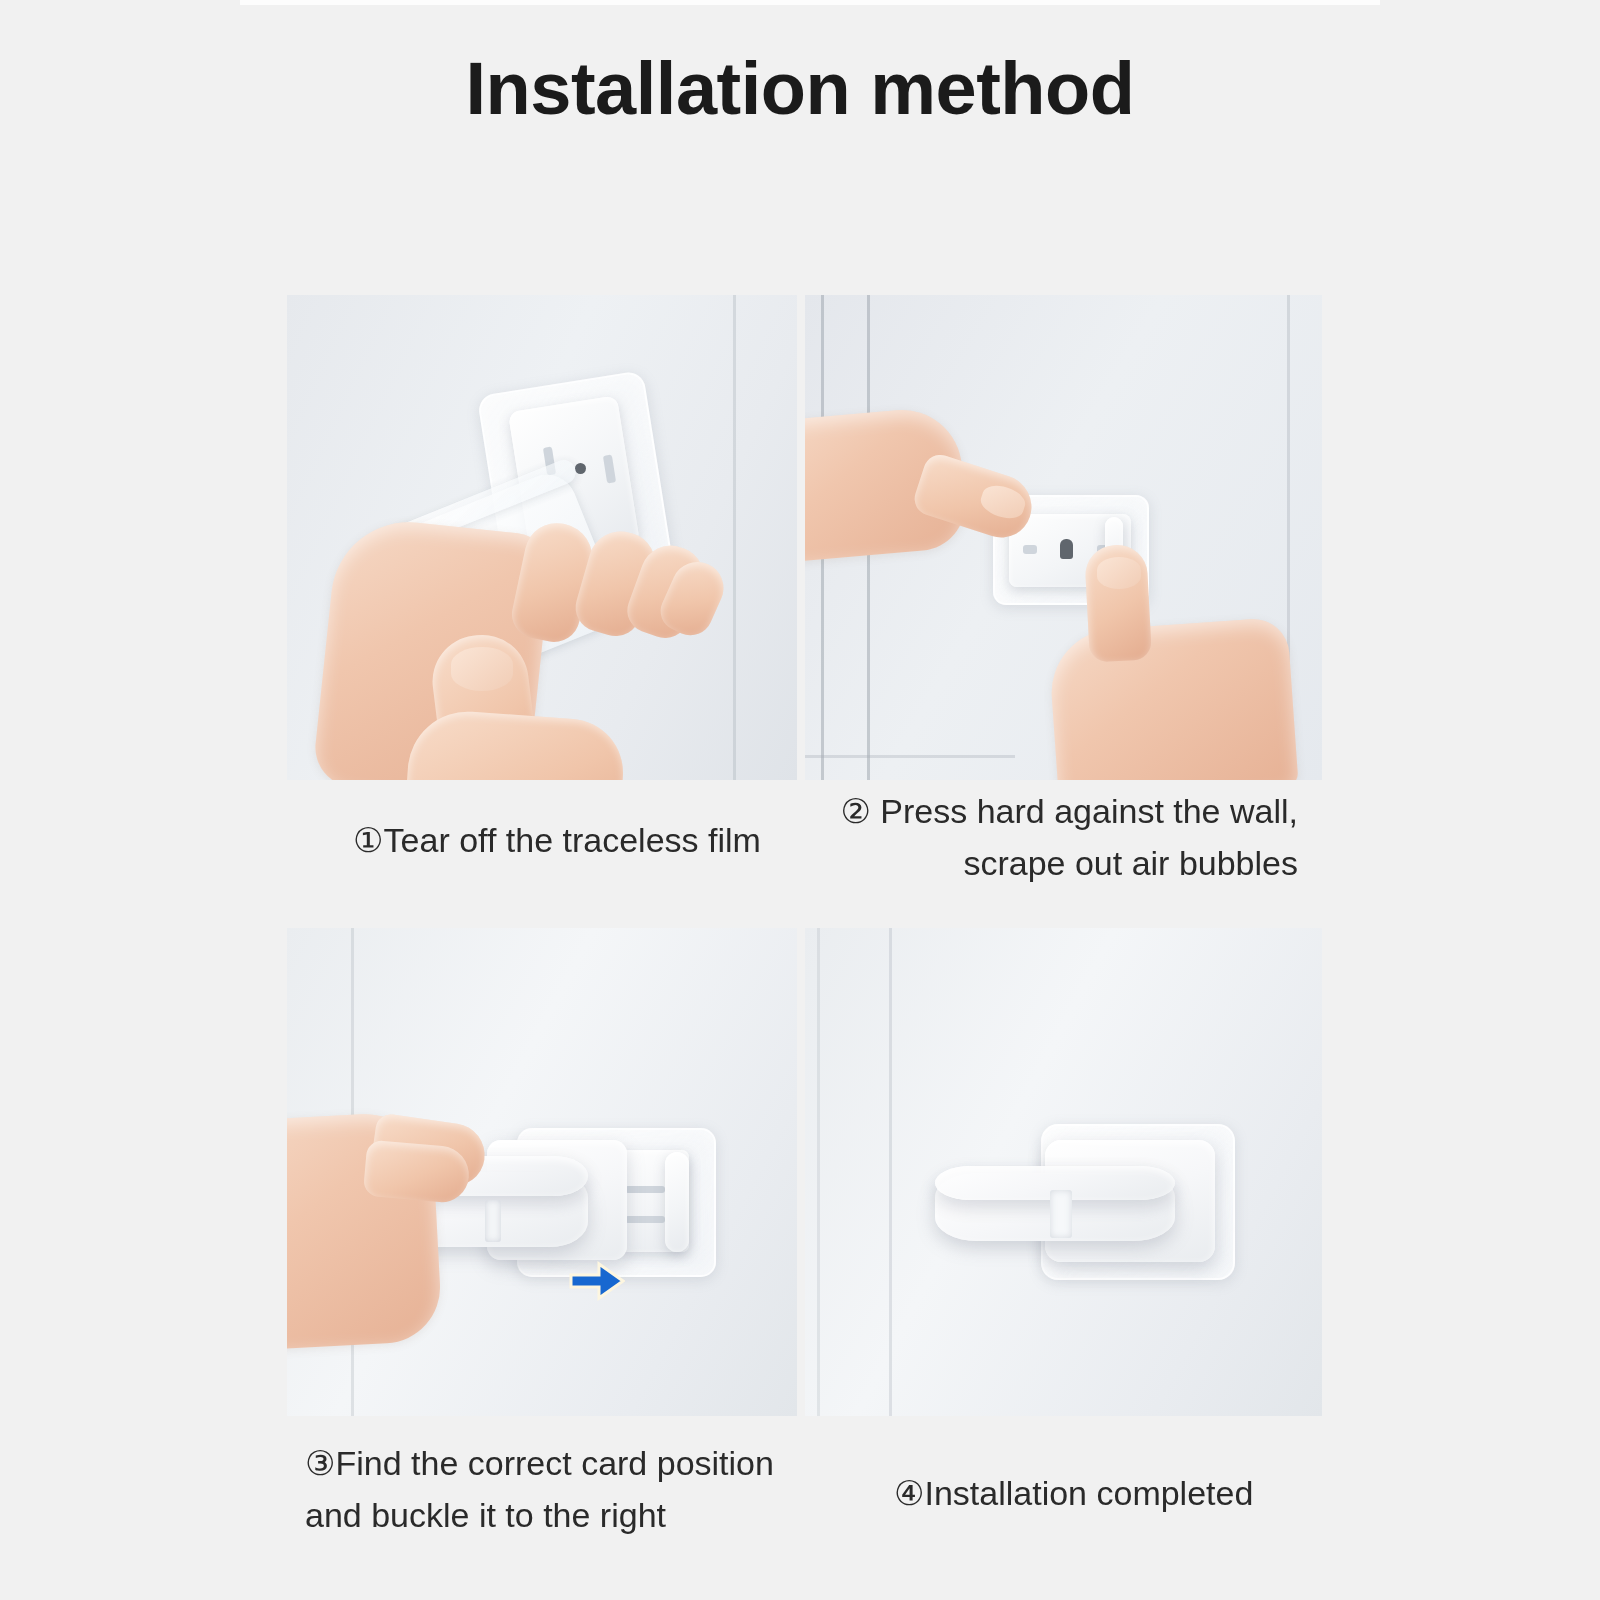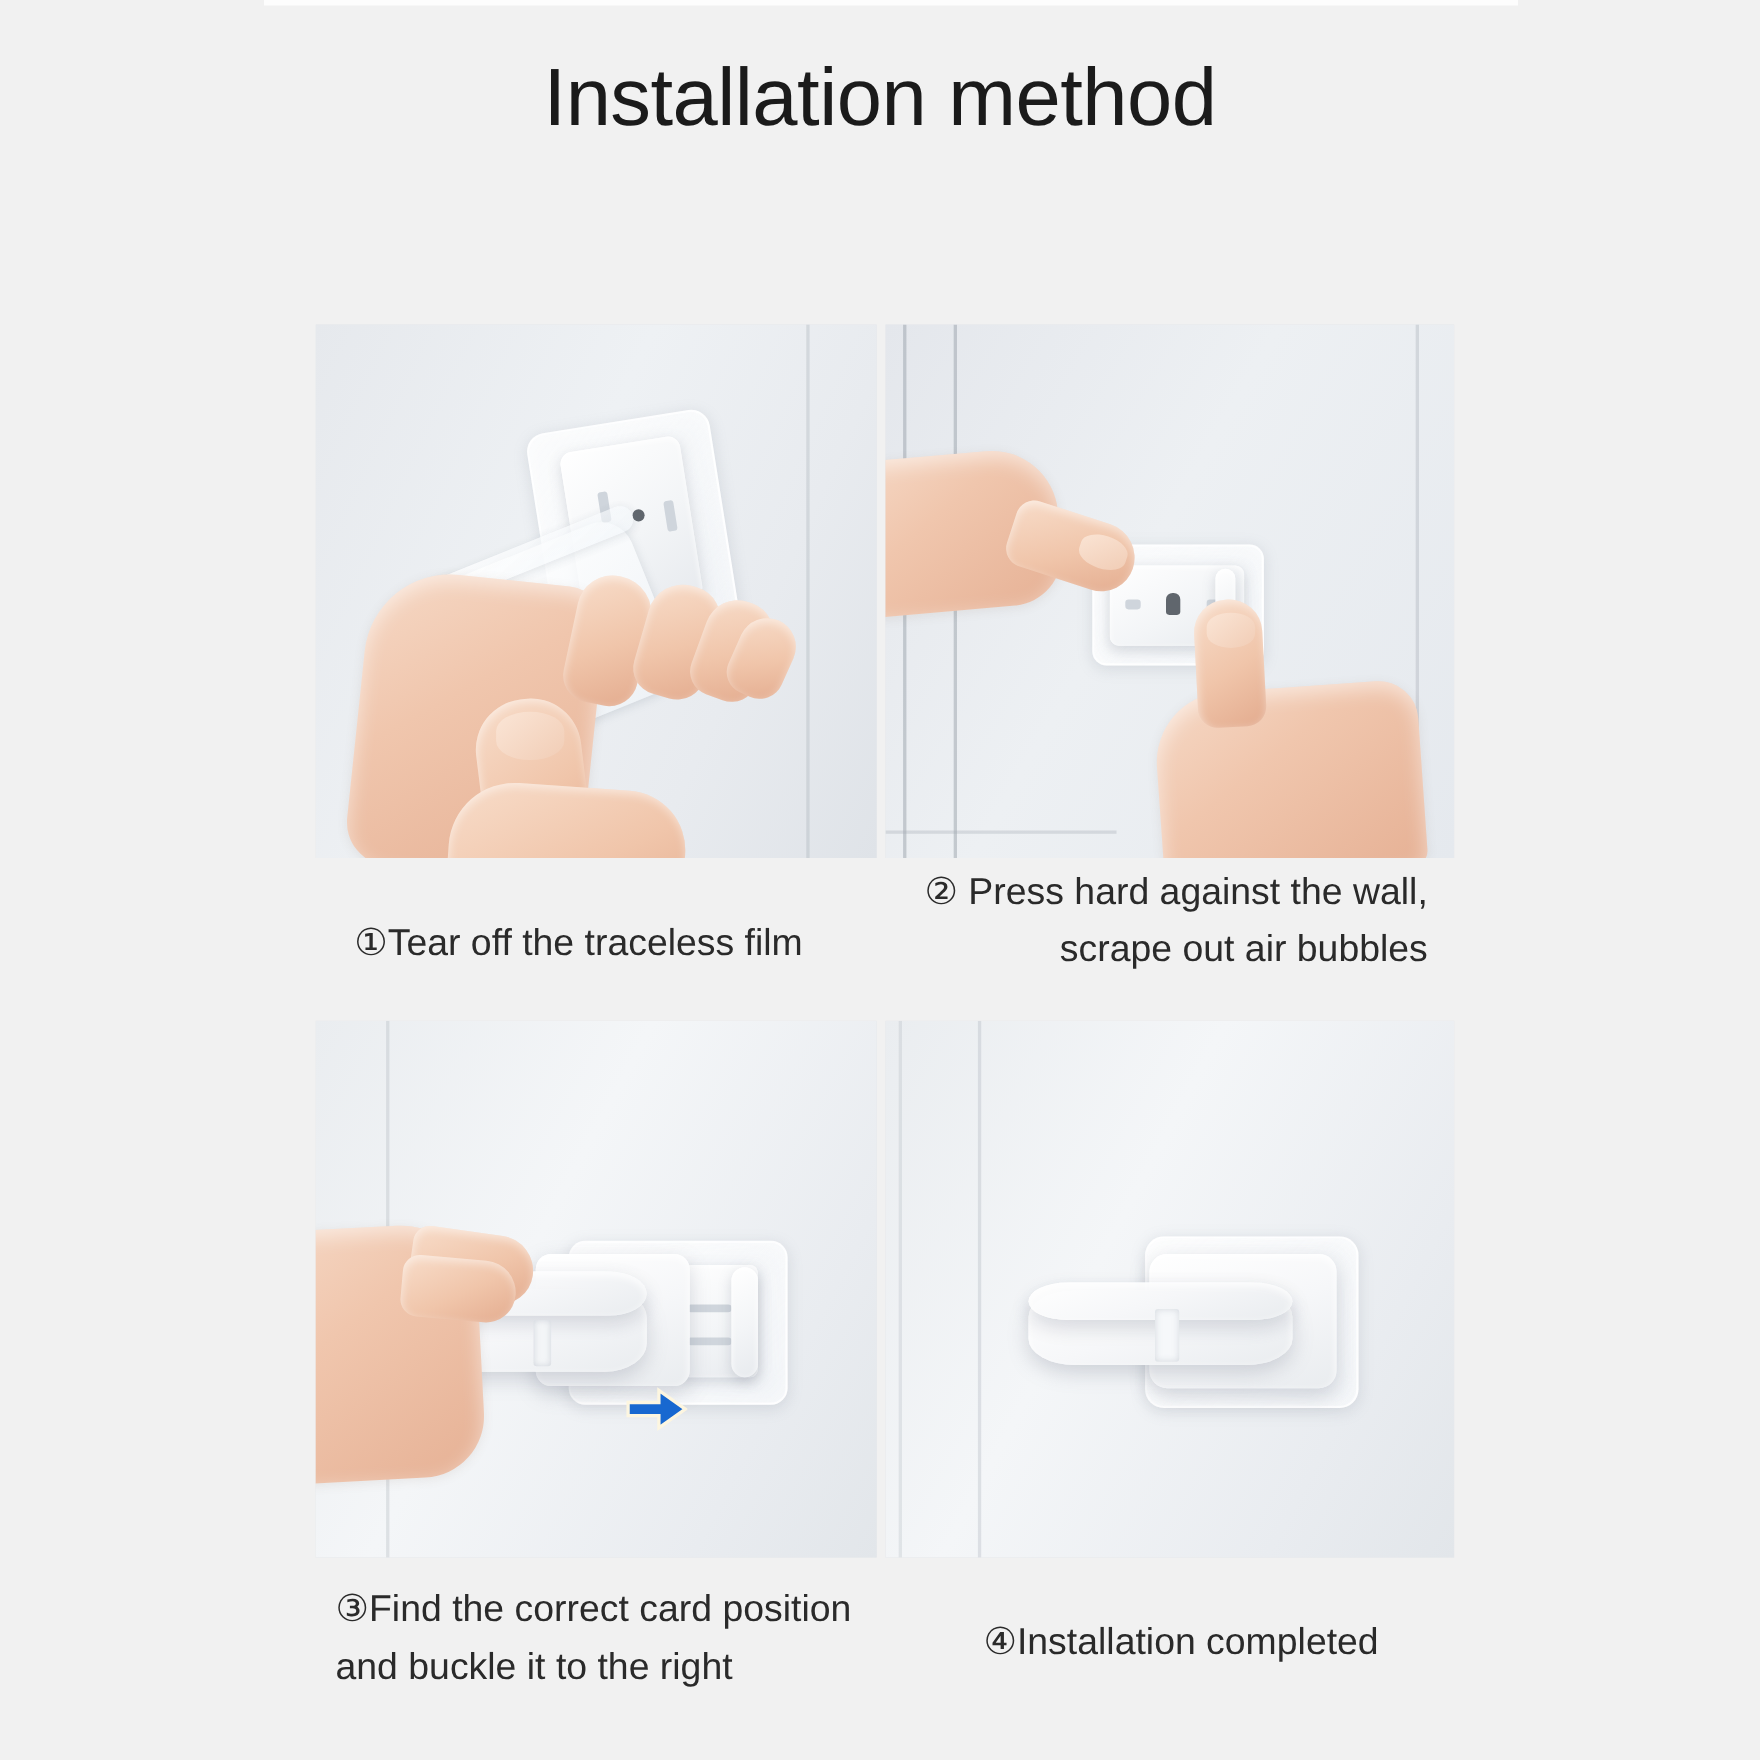--- a/index.html
+++ b/index.html
@@ -26,21 +26,21 @@
   
   .header {
     position: absolute;
     left: 0;
     top: 52px;
     width: 1600px;
     text-align: center;
   }
   .title {
     font-size: 74px;
-    font-weight: normal;
+    font-weight: bold;
     color: #1b1b1b;
     letter-spacing: -0.5px;
     line-height: 1.0;
     white-space: nowrap;
   }
   .subtitle {
     margin-top: 50px;
     font-size: 29px;
     color: #8b8b8b;
     letter-spacing: 2px;
@@ -69,21 +69,21 @@
   }
 
   
   .caption {
     position: absolute;
     font-size: 34px;
     color: #2a2a2a;
     line-height: 1.52;
     white-space: pre-line;
   }
-  .cap1 { left: 322px;  top: 832px;  width: 470px; text-align: left; }
+  .cap1 { left: 322px;  top: 815px;  width: 470px; text-align: center; }
   .cap2 { left: 808px;  top: 786px;  width: 490px; text-align: right; }
   .cap3 { left: 305px;  top: 1438px; width: 495px; text-align: left; }
   .cap4 { left: 862px;  top: 1468px; width: 460px; text-align: left; margin-left: 32px; }
 
   
   .wall {
     position: absolute; inset: 0;
     background: linear-gradient(115deg,#e6e9ed 0%, #eef1f4 42%, #e8ebef 72%, #dfe3e8 100%);
   }
   .wall.plain {

